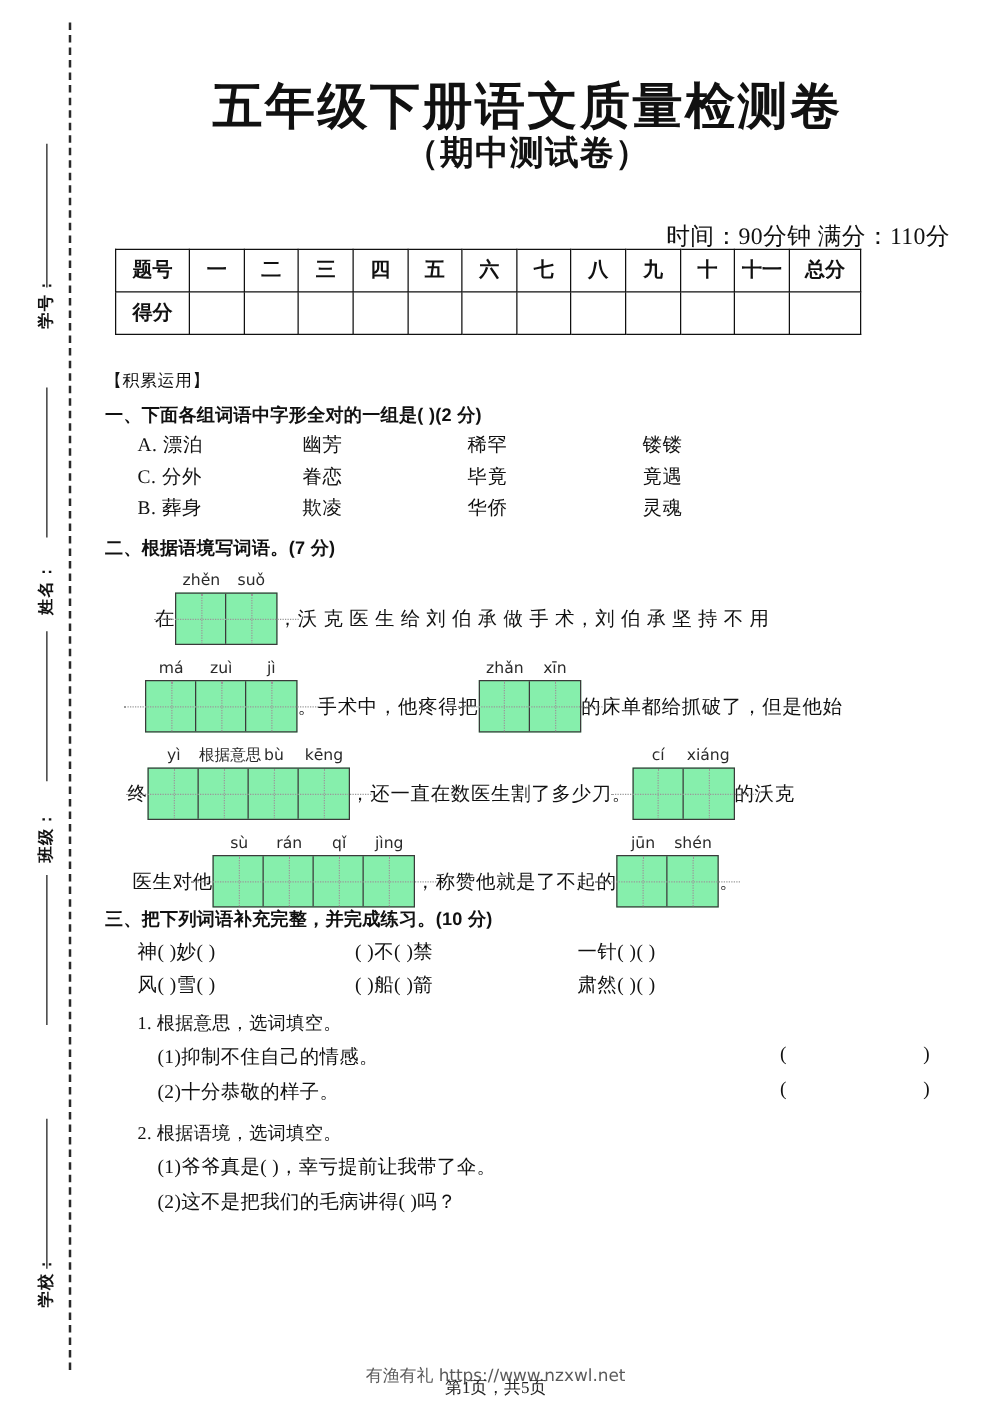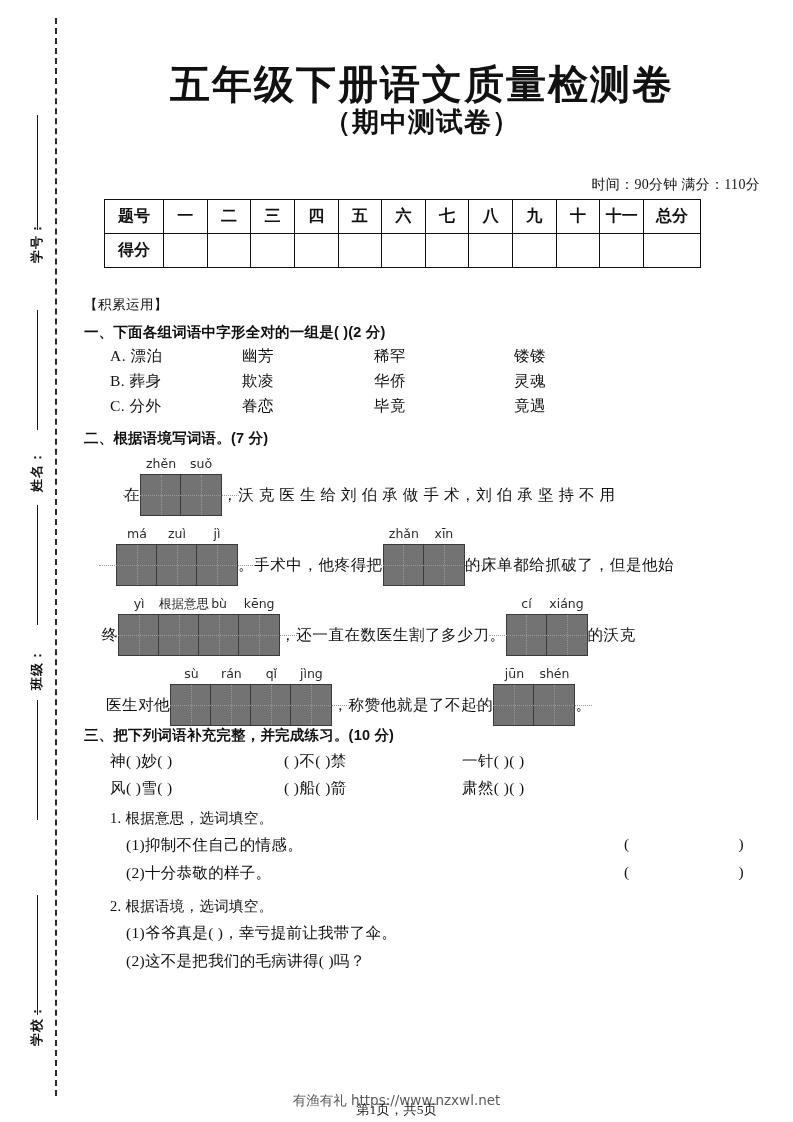--- a/index.html
+++ b/index.html
@@ -20,25 +20,25 @@
           font-size:13px;font-weight:700;letter-spacing:1px;
           transform:rotate(-90deg);transform-origin:center center;
           white-space:nowrap;color:#111;}
 
   
   .title{position:absolute;left:72px;top:33px;width:700px;text-align:center;
          font-size:40px;font-weight:700;letter-spacing:2px;
          font-family:"Liberation Serif","DejaVu Serif",serif;margin-top:24px;}
   .subtitle{position:absolute;left:72px;top:104px;width:700px;text-align:center;
             font-size:27px;font-weight:700;letter-spacing:1px;}
-  .timeline{position:absolute;right:33px;top:176px;font-size:14px;
+  .timeline{position:absolute;right:33px;top:176px;font-size:19px;
             letter-spacing:.3px;white-space:nowrap;}
 
   
-  .scoretable{position:absolute;left:104px;top:199px;width:597px;
+  .scoretable{position:absolute;left:92px;top:199px;width:597px;
               border-collapse:collapse;table-layout:fixed;}
   .scoretable td{border:1px solid #111;height:33px;text-align:center;
                  font-size:16px;font-weight:700;padding:0;}
   .scoretable td.hd{width:58px;}
   .scoretable td.tot{width:56px;}
 
   
   .content{position:absolute;left:84px;top:296px;width:676px;}
   .sec-tag{font-family:"Liberation Sans","DejaVu Sans",sans-serif;
            font-size:13.5px;margin:0 0 9px 0;letter-spacing:.5px;}
@@ -46,21 +46,21 @@
           font-size:14.5px;font-weight:700;letter-spacing:.2px;margin:0 0 4px 0;}
   .opt-row{display:flex;font-size:15.5px;margin:4px 0 0 26px;letter-spacing:.5px;}
   .opt-row > span:nth-child(1){width:132px;}
   .opt-row > span:nth-child(2){width:132px;}
   .opt-row > span:nth-child(3){width:140px;}
 
   
   .gline{position:relative;font-size:15.5px;letter-spacing:.6px;white-space:nowrap;}
   .gline .lead{display:inline-block;vertical-align:middle;}
   .tzg{display:inline-block;vertical-align:middle;position:relative;
-       border:1.3px solid #3a3a3a;background:#737373;box-sizing:content-box;}
+       border:1.3px solid #3a3a3a;background:#86efac;box-sizing:content-box;}
   .tzg .cells{display:flex;}
   .tzg .cell{width:40px;height:40px;position:relative;
              border-right:1.3px solid #3a3a3a;box-sizing:border-box;}
   .tzg .cell:last-child{border-right:none;}
   .tzg .cell::before{content:"";position:absolute;left:50%;top:0;bottom:0;
                      border-left:1px dotted #999;}
   .tzg .hmid{position:absolute;left:-18px;right:-18px;top:50%;
              border-top:1px dotted #999;}
   .tzg .pin{position:absolute;left:0;right:0;top:-19px;display:flex;}
   .tzg .pin span{width:40px;text-align:center;font-size:12.5px;
@@ -152,30 +152,30 @@
     <div class="sec-tag">【积累运用】</div>
 
     <div class="q-head">一、下面各组词语中字形全对的一组是(          )(2 分)</div>
     <div class="opt-row">
       <span>A. 漂泊</span>
       <span>幽芳</span>
       <span>稀罕</span>
       <span>镂镂</span>
     </div>
     <div class="opt-row">
+      <span>C. 分外</span>
+      <span>眷恋</span>
+      <span>毕竟</span>
+      <span>竟遇</span>
+    </div>
+    <div class="opt-row">
       <span>B. 葬身</span>
       <span>欺凌</span>
       <span>华侨</span>
       <span>灵魂</span>
-    </div>
-    <div class="opt-row">
-      <span>C. 分外</span>
-      <span>眷恋</span>
-      <span>毕竟</span>
-      <span>竟遇</span>
     </div>
 
     <div class="q-head" style="margin-top:12px;">二、根据语境写词语。(7 分)</div>
 
     <div class="row-wrap">
       <div class="gline" style="margin-left:40px;"><span class="lead">在</span><span class="tzg"><span class="pin">
               <span>zhěn</span>
               <span>suǒ</span>
             </span><span class="cells">
               <span class="cell"></span>

